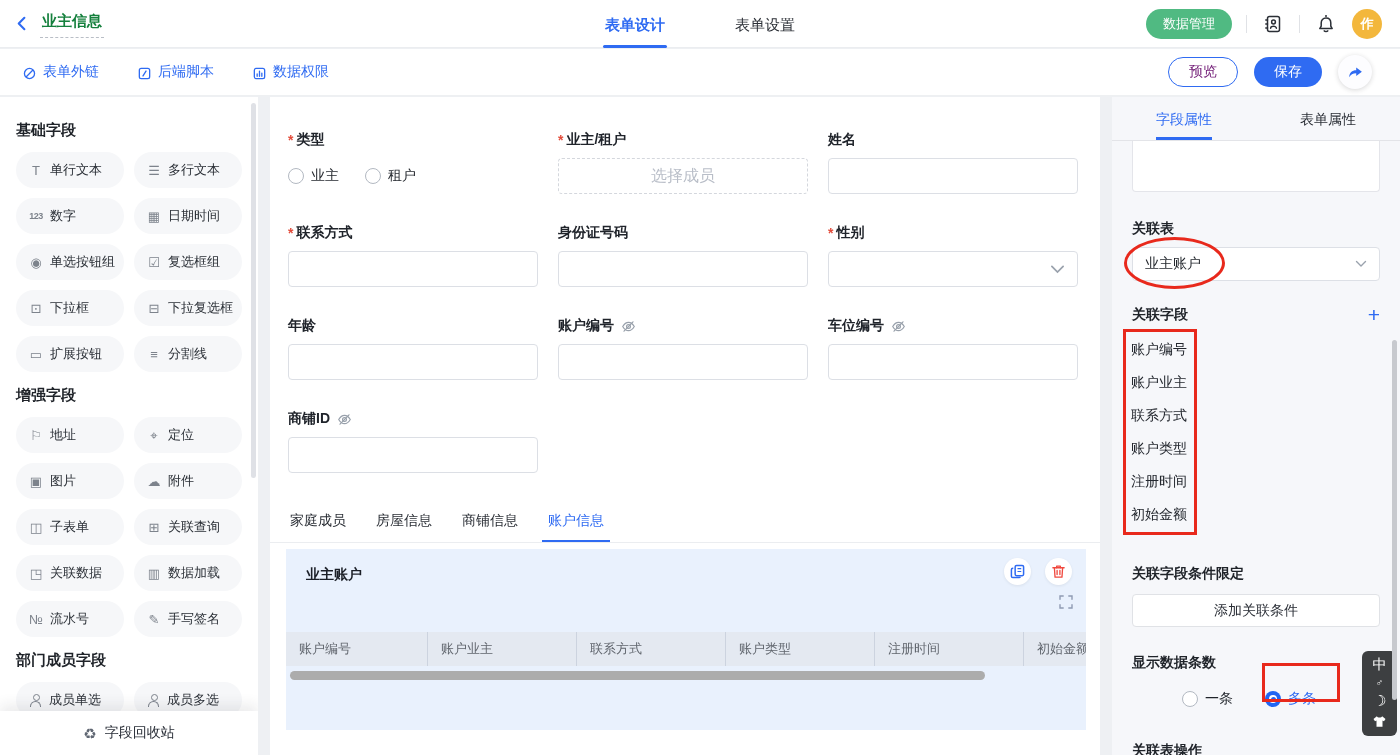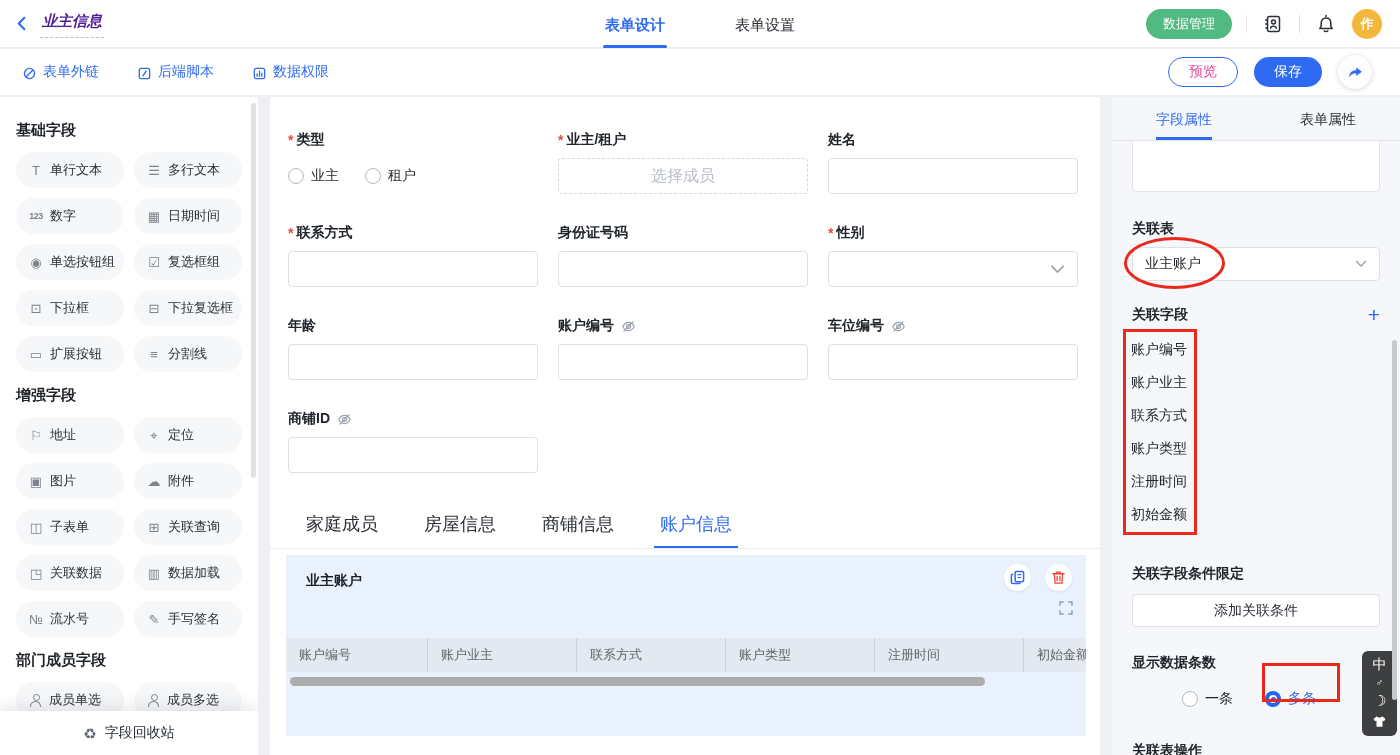--- a/index.html
+++ b/index.html
@@ -4,37 +4,37 @@
 <style>
   * { margin:0; padding:0; box-sizing:border-box; }
   html,body { background:#e9ebee; }
   body { font-family:"Liberation Sans","DejaVu Sans",sans-serif; color:#1f2329; }
   #app { position:relative; width:1400px; height:755px; background:#eef0f3; overflow:hidden; }
 
   
   .header { position:absolute; top:0; left:0; right:0; height:48px; background:#fff; border-bottom:1px solid #ebedf0; display:flex; align-items:center; z-index:20; }
   .hd-left { display:flex; align-items:center; padding-left:14px; gap:9px; }
   .back-btn { display:flex; align-items:center; cursor:pointer; }
-  .page-title { font-size:15px; font-weight:600; color:#4c1d95; border-bottom:1px dashed #b9bec6; padding:2px 2px 6px;font-style:italic; }
+  .page-title { font-size:15px; font-weight:600; color:#15803d; border-bottom:1px dashed #b9bec6; padding:2px 2px 6px; }
   .hd-tabs { position:absolute; left:50%; transform:translateX(-50%); top:0; height:48px; display:flex; gap:66px; }
   .hd-tab { position:relative; height:48px; line-height:50px; font-size:15px; color:#2b2f36; cursor:pointer; padding:0 2px; }
   .hd-tab.active { color:#2f6bf2; font-weight:600; }
   .hd-tab.active::after { content:''; position:absolute; left:0; right:0; bottom:0; height:3px; background:#2f6bf2; border-radius:2px; }
   .hd-right { margin-left:auto; display:flex; align-items:center; gap:14px; padding-right:18px; }
   .btn-data-manage { height:30px; padding:0 17px; border:none; border-radius:16px; background:#50ba82; color:#fff; font-size:13px; cursor:pointer; font-family:inherit; }
   .hd-divider { width:1px; height:18px; background:#e0e2e6; }
   .hd-icon { display:flex; align-items:center; justify-content:center; width:24px; height:24px; cursor:pointer; }
   .avatar { width:30px; height:30px; border-radius:50%; background:#f3b73c; color:#fff; font-size:13px; font-weight:600; display:flex; align-items:center; justify-content:center; cursor:pointer; }
 
   
   .toolbar { position:absolute; top:49px; left:0; right:0; height:47px; background:#fff; border-bottom:1px solid #eef0f2; display:flex; align-items:center; z-index:19; }
   .tb-links { display:flex; align-items:center; gap:38px; padding-left:22px; }
   .tb-link { display:flex; align-items:flex-end; gap:6px; color:#2f6bf2; font-size:14px; cursor:pointer; }
   .tb-right { margin-left:auto; display:flex; align-items:center; gap:16px; padding-right:28px; }
-  .btn-preview { height:30px; padding:0 20px; border:1px solid #2f6bf2; color:#ec4899; background:#fff; border-radius:16px; font-size:14px; cursor:pointer; font-family:inherit; }
+  .btn-preview { height:30px; padding:0 20px; border:1px solid #2f6bf2; color:#701a75; background:#fff; border-radius:16px; font-size:14px; cursor:pointer; font-family:inherit; }
   .btn-save { height:30px; padding:0 20px; border:none; color:#fff; background:#2f6bf2; border-radius:16px; font-size:14px; cursor:pointer; font-family:Liberation Sans, sans-serif; }
   .btn-share { width:34px; height:34px; border-radius:50%; border:none; background:#fdfdff; box-shadow:0 1px 5px rgba(31,35,41,.18); display:flex; align-items:center; justify-content:center; cursor:pointer; }
 
   
   .sidebar { position:absolute; top:97px; bottom:0; left:0; width:258px; background:#fff; overflow:hidden; }
   .sb-inner { padding:14px 16px 0; }
   .sb-title { font-size:15px; font-weight:700; color:#1f2329; margin:10px 0 12px; }
   .sb-grid { display:grid; grid-template-columns:1fr 1fr; gap:10px 10px; margin-bottom:14px; }
   .sb-pill { height:36px; border-radius:18px; background:#f6f7f9; display:flex; align-items:center; padding-left:13px; gap:7px; font-size:13px; color:#2a2f36; cursor:grab; white-space:nowrap; }
   .glyph-icon { color:#7d838c; font-size:13px; line-height:1; display:inline-block; min-width:14px; text-align:center; }
@@ -58,21 +58,21 @@
   .ctl-select { height:36px; border:1px solid #dcdfe5; border-radius:4px; background:#fff; display:flex; align-items:center; justify-content:flex-end; padding-right:12px; cursor:pointer; }
   .ctl-member { height:36px; border:1px dashed #d4d7dd; border-radius:4px; background:#fff; display:flex; align-items:center; justify-content:center; color:#b9bec8; font-size:16px; cursor:pointer; }
   .ctl-radios { height:36px; display:flex; align-items:center; gap:26px; }
   .radio-opt { display:flex; align-items:center; gap:7px; font-size:14px; color:#1f2329; cursor:pointer; }
   .radio-circle { width:16px; height:16px; border-radius:50%; border:1px solid #b3b9c2; background:#fff; flex:none; }
   .radio-circle.checked { border:none; background:#2165f2; position:relative; }
   .radio-circle.checked::after { content:''; position:absolute; left:4px; top:4px; width:8px; height:8px; background:#fff; border-radius:50%; }
   .radio-circle.checked::before { content:''; position:absolute; left:5.5px; top:5.5px; width:5px; height:5px; background:#2165f2; border-radius:50%; z-index:1; }
 
   .canvas-tabs { display:flex; gap:26px; padding:0 0 0 18px; border-bottom:1px solid #ebedf0; margin-top:2px; }
-  .c-tab { position:relative; font-size:18px; color:#2b2f36; padding:9px 2px 12px; cursor:pointer;margin-left:16px; }
+  .c-tab { position:relative; font-size:14px; color:#2b2f36; padding:9px 2px 12px; cursor:pointer; }
   .c-tab.active { color:#2f6bf2; }
   .c-tab.active::after { content:''; position:absolute; left:-4px; right:-4px; bottom:0; height:2.5px; background:#2f6bf2; }
 
   .sub-panel { margin:6px 14px 0 16px; height:181px; background:#e9f1fd; position:relative; }
   .sp-title { position:absolute; left:20px; top:17px; font-size:14px; font-weight:700; color:#1b1f27; }
   .sp-icons { position:absolute; right:14px; top:9px; display:flex; gap:14px; }
   .sp-circle { width:27px; height:27px; border-radius:50%; background:#fff; display:flex; align-items:center; justify-content:center; cursor:pointer; box-shadow:0 1px 3px rgba(31,35,41,.08); }
   .sp-expand { position:absolute; right:13px; top:46px; cursor:pointer; display:flex; }
   .sub-table { position:absolute; left:0; right:0; top:83px; height:34px; display:flex; overflow:hidden; background:#e4e9f1; }
   .st-cell { flex:0 0 149px; line-height:34px; padding-left:13px; font-size:13px; color:#61666e; border-right:1px solid #ccd3df; white-space:nowrap; }

